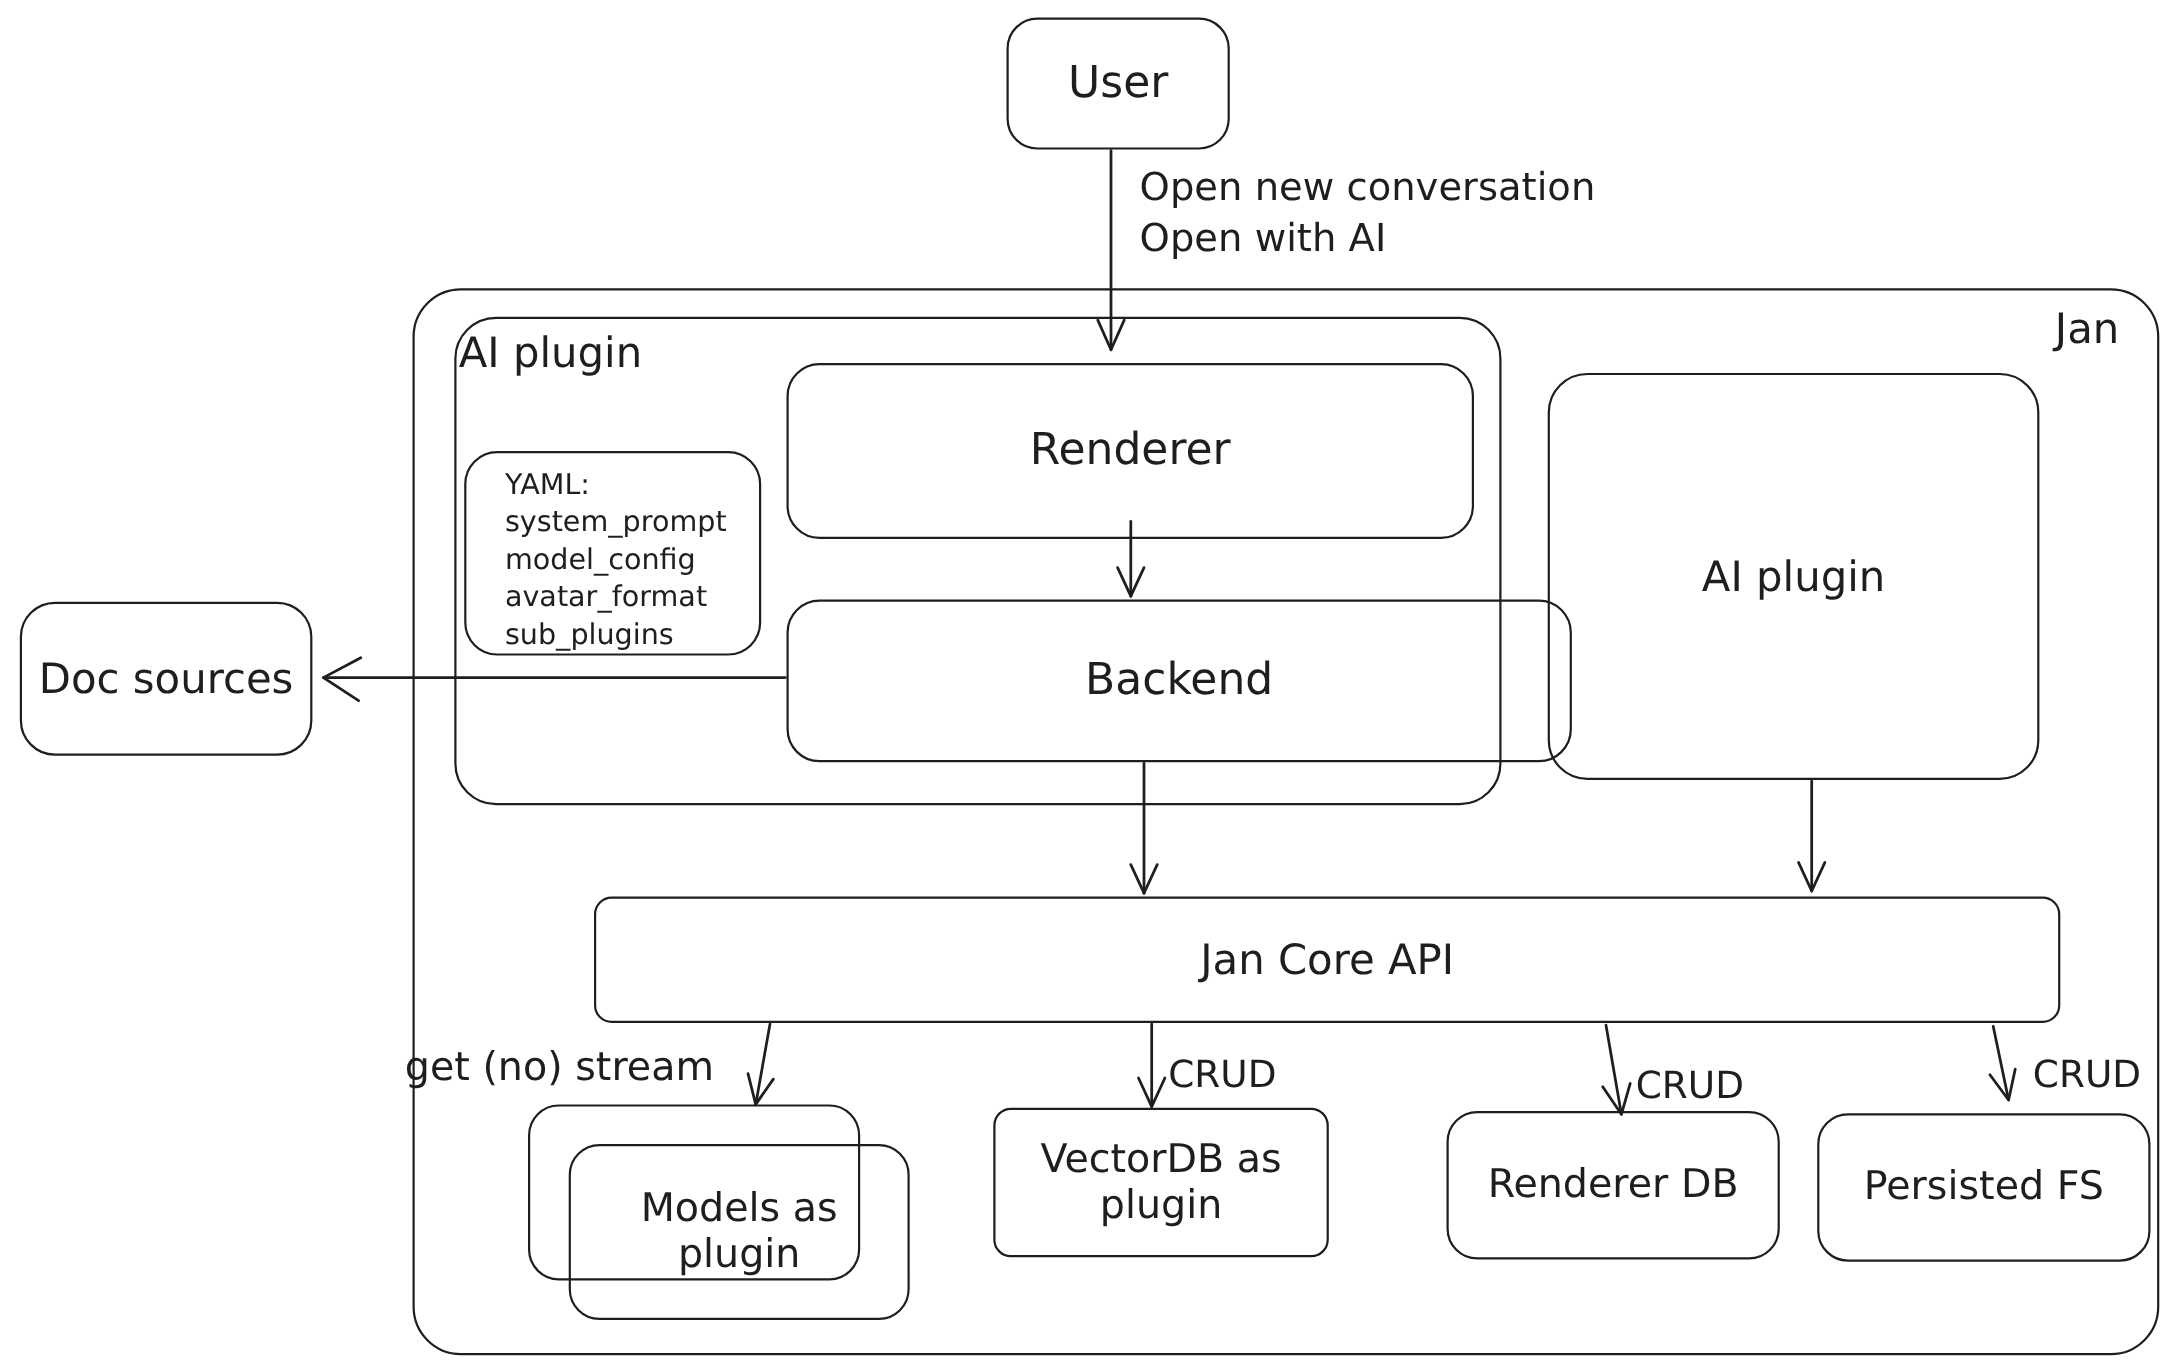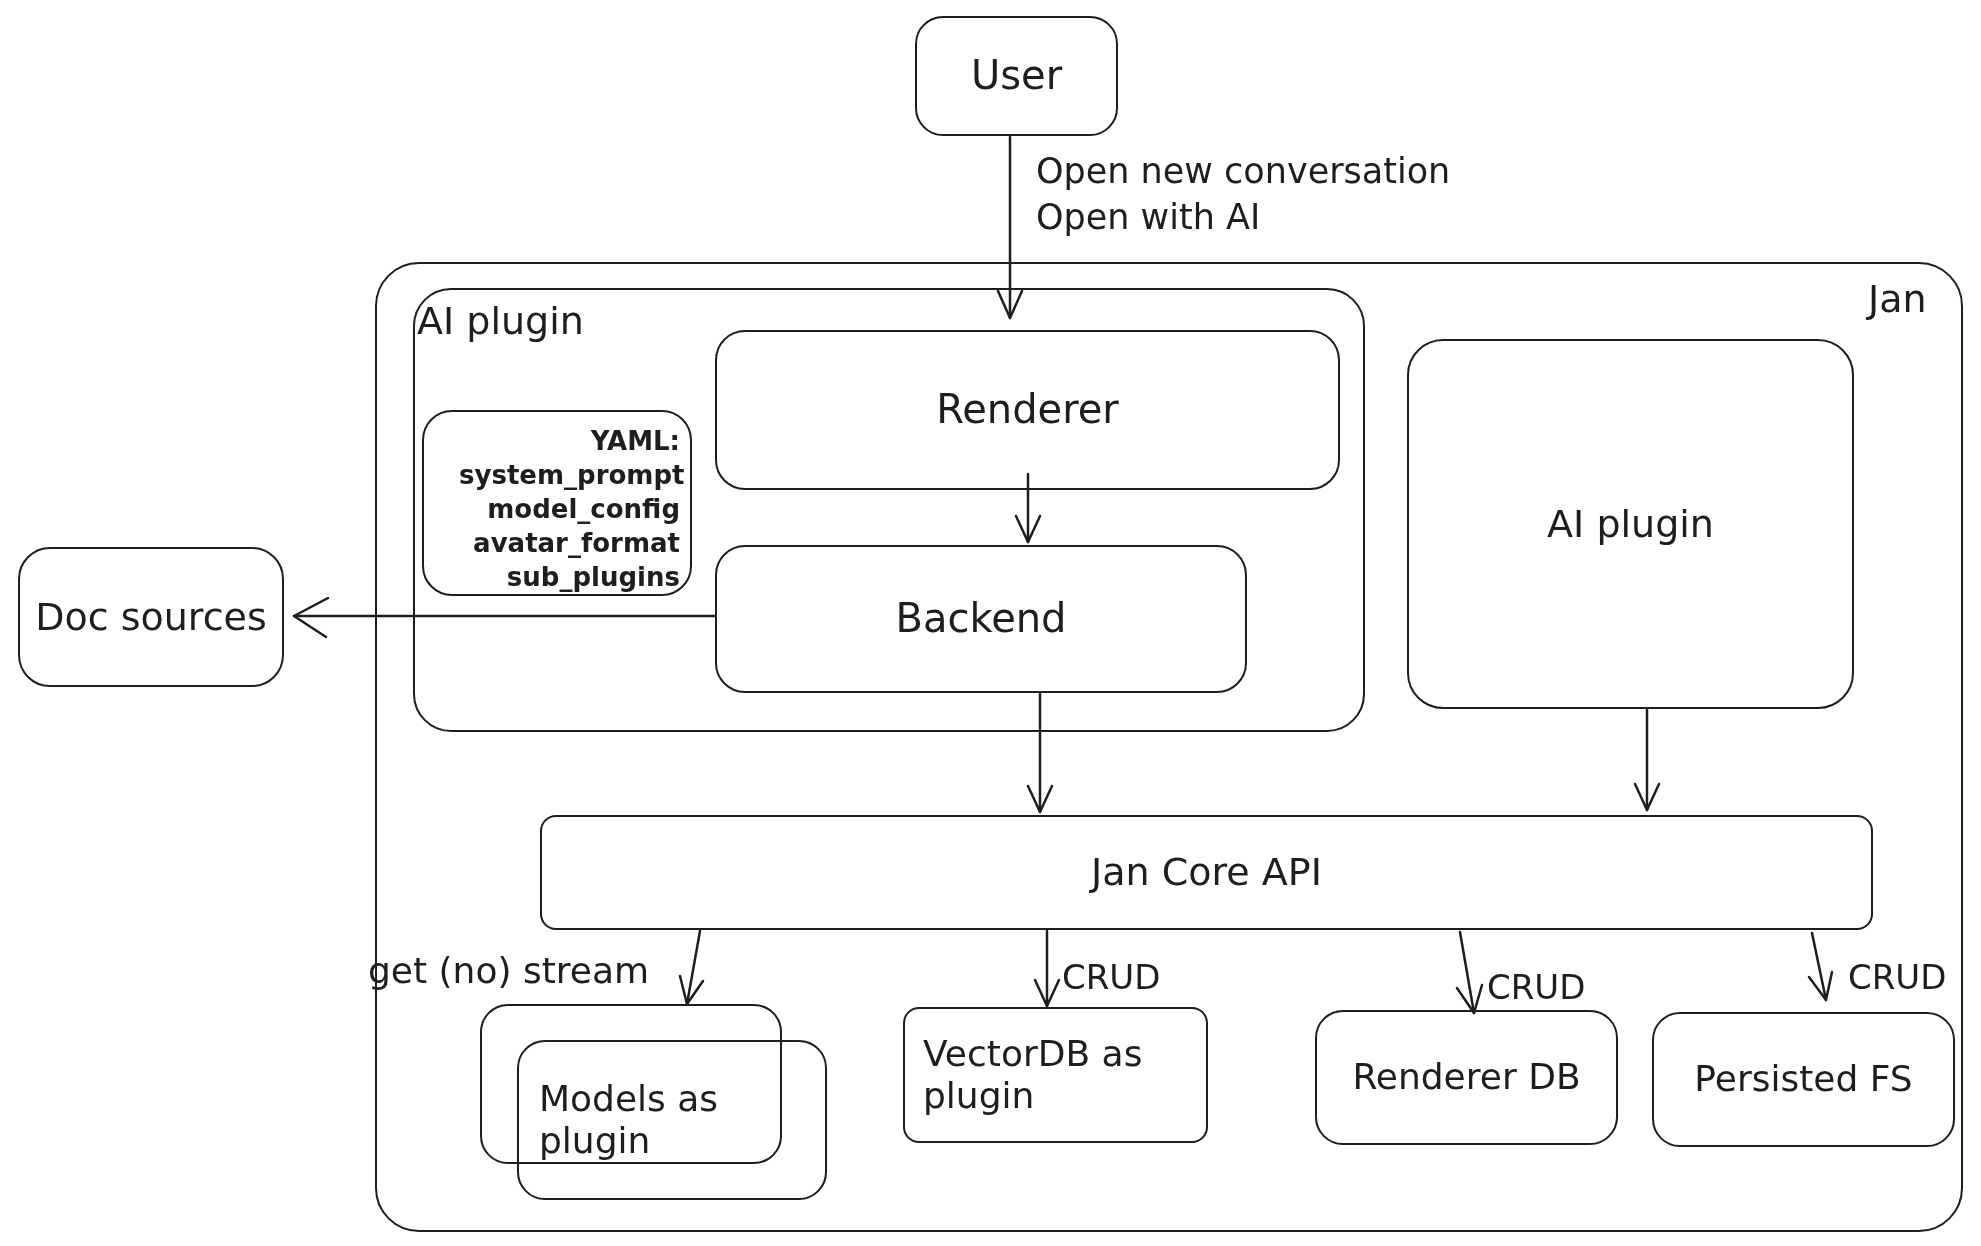--- a/index.html
+++ b/index.html
@@ -16,37 +16,37 @@
     color: #1e1e1e;
     overflow: hidden;
   }
   .node {
     position: absolute;
     border: 2.5px solid #1e1e1e;
     background: transparent;
     display: flex;
     align-items: center;
     justify-content: center;
+    text-align: center;
     color: #1e1e1e;
     box-sizing: border-box;
     line-height: 1.18;
   }
   .label-abs {
     position: absolute;
     color: #1e1e1e;
     white-space: nowrap;
     line-height: 1.25;
   }
   .yaml-note {
     position: absolute;
     border: 2.5px solid #1e1e1e;
     box-sizing: border-box;
     padding: 12px 10px 0 35px;
-    text-align: right;
-    font-weight: bold;
+    text-align: left;
   }
   .yaml-note div {
     font-size: 26px;
     line-height: 34px;
   }
   .arrows {
     position: absolute;
     inset: 0;
     width: 100%;
     height: 100%;
@@ -124,21 +124,21 @@
     <div>system_prompt</div>
     <div>model_config</div>
     <div>avatar_format</div>
     <div>sub_plugins</div>
   </div>
 
   <div class="node" style="left:715px; top:330px; width:625px; height:160px; border-radius:30px; font-size:40px;">
     <span>Renderer</span>
   </div>
 
-  <div class="node" style="left:715px; top:545px; width:532px; height:148px; border-radius:30px; font-size:40px;">
+  <div class="node" style="left:715px; top:545px; width:714px; height:148px; border-radius:30px; font-size:40px;">
     <span>Backend</span>
   </div>
 
   <div class="node" style="left:1407px; top:339px; width:447px; height:370px; border-radius:36px; font-size:38px;">
     <span>AI plugin</span>
   </div>
 
   <div class="node" style="left:18px; top:547px; width:266px; height:140px; border-radius:32px; font-size:38px;">
     <span>Doc sources</span>
   </div>

